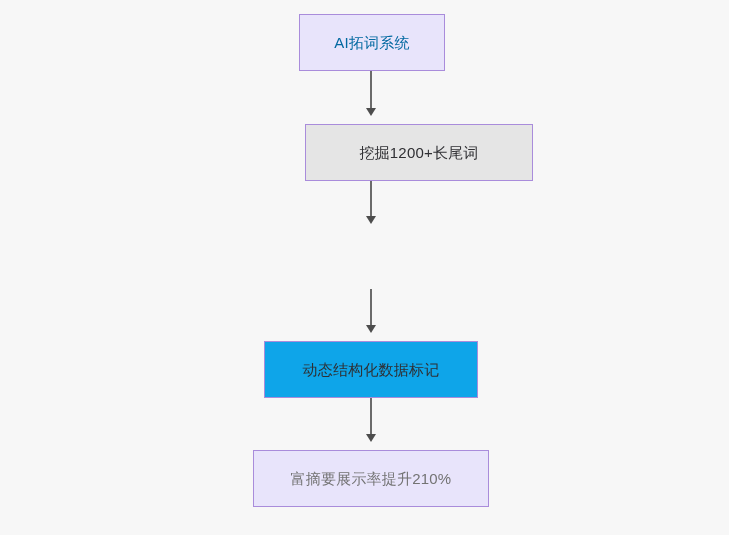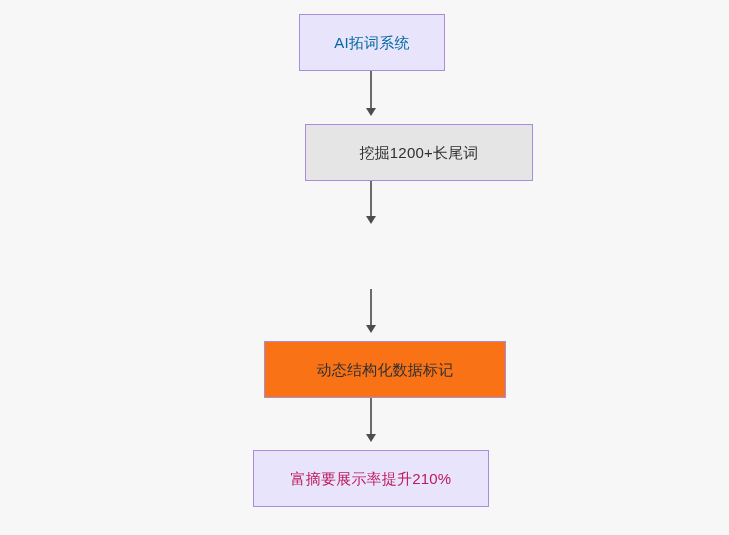--- a/index.html
+++ b/index.html
@@ -56,26 +56,26 @@
 
   <div class="node" style="left: 299px; top: 14px; width: 146px; background: rgb(232, 228, 251); border-color: rgb(169, 140, 219);">
     <span class="node-label" style="color: #0369a1;">AI拓词系统</span>
   </div>
 
   <div class="node" style="left: 276px; top: 124px; width: 228px; background: #e5e5e5; border-color: rgb(169, 140, 219); margin-left: 29px;">
     <span class="node-label" style="color: rgb(47, 47, 51);">挖掘1200+长尾词</span>
   </div>
 
 
-  <div class="node" style="left: 264px; top: 341px; width: 242px; background: #f97316; border-color: rgb(169, 140, 219); text-align: right;">
+  <div class="node" style="left: 264px; top: 341px; width: 214px; background: #0ea5e9; border-color: rgb(169, 140, 219); text-align: right;">
     <span class="node-label" style="color: rgb(47, 47, 51);">动态结构化数据标记</span>
   </div>
 
   <div class="node" style="left: 253px; top: 450px; width: 236px; background: rgb(232, 228, 251); border-color: rgb(169, 140, 219);">
-    <span class="node-label" style="color: #be185d;">富摘要展示率提升210%</span>
+    <span class="node-label" style="color: #737373;">富摘要展示率提升210%</span>
   </div>
 
   <div class="edge" style="left: 370px; top: 71px; height: 38px; background: rgb(107, 107, 107);"></div>
   <div class="edge-head" style="left: 366px; top: 108px;"></div>
 
   <div class="edge" style="left: 370px; top: 181px; height: 36px; background: rgb(107, 107, 107);"></div>
   <div class="edge-head" style="left: 366px; top: 216px;"></div>
 
   <div class="edge" style="left: 370px; top: 289px; height: 37px; background: rgb(107, 107, 107);"></div>
   <div class="edge-head" style="left: 366px; top: 325px;"></div>

